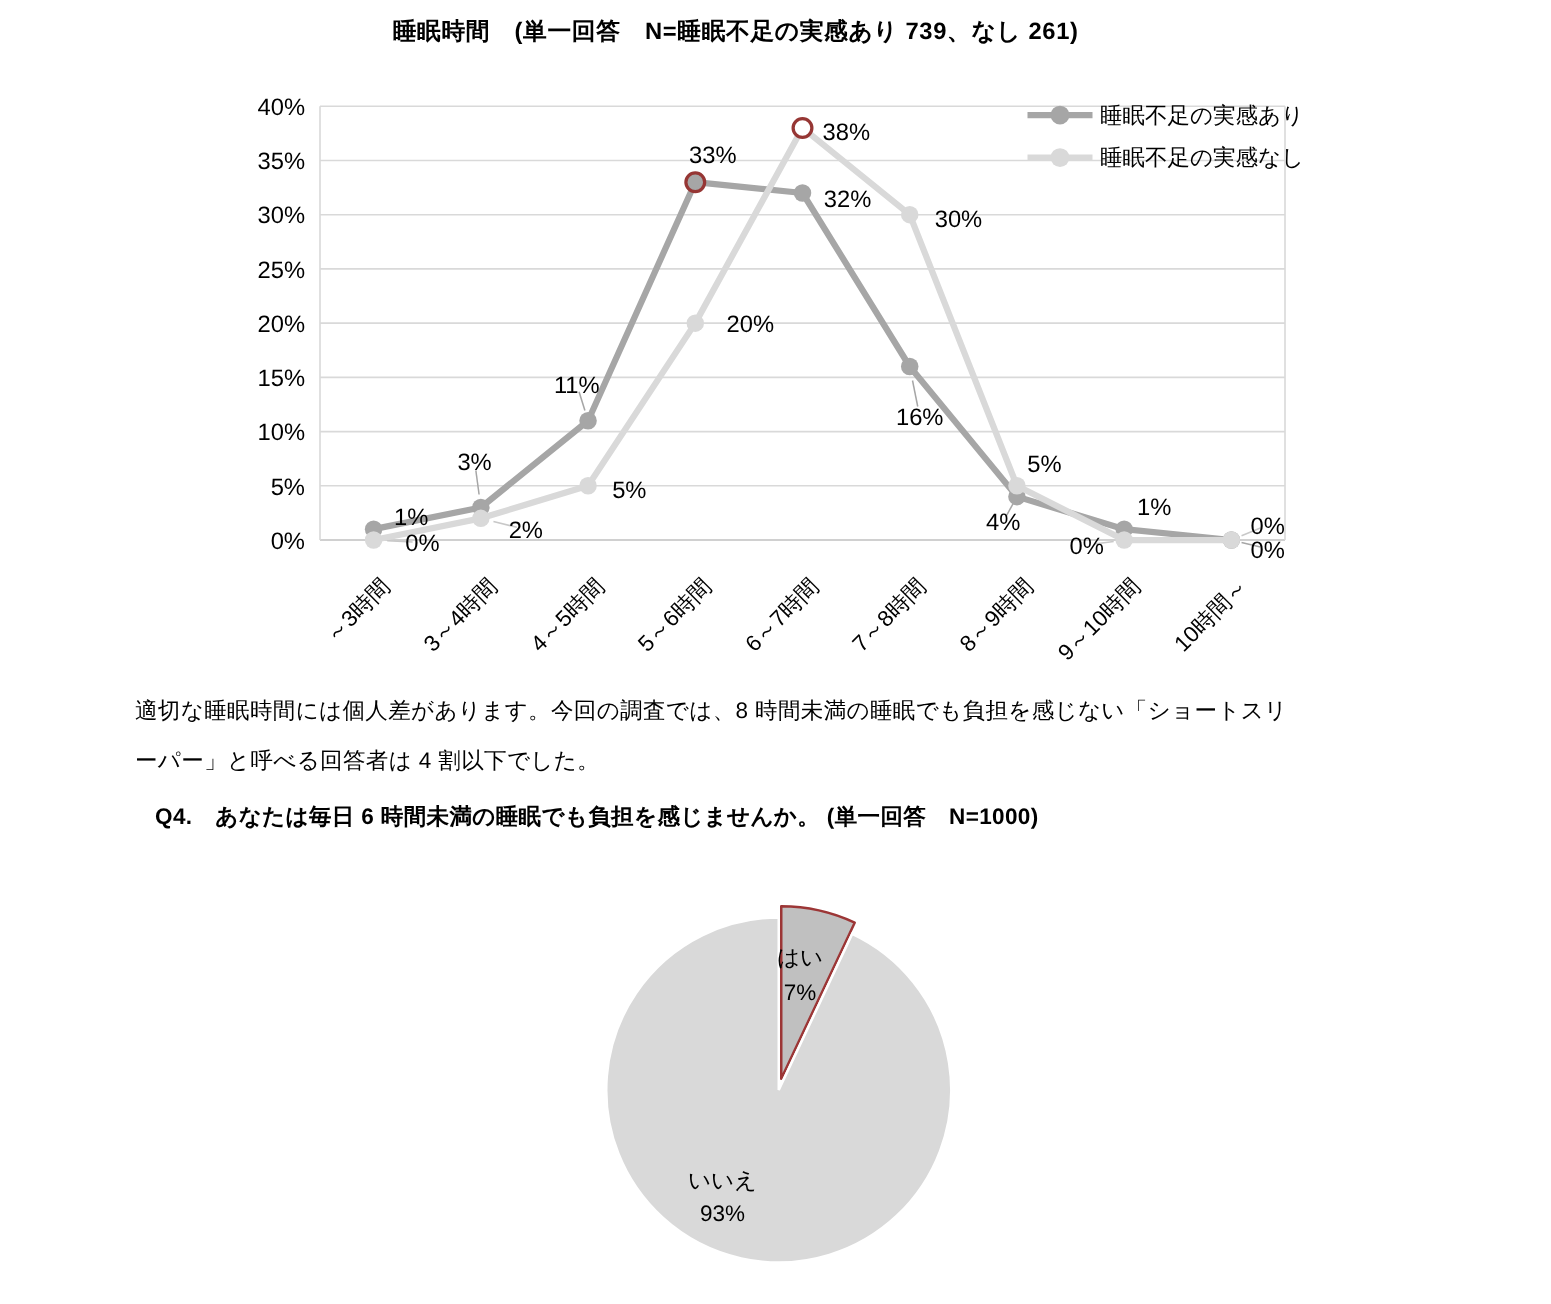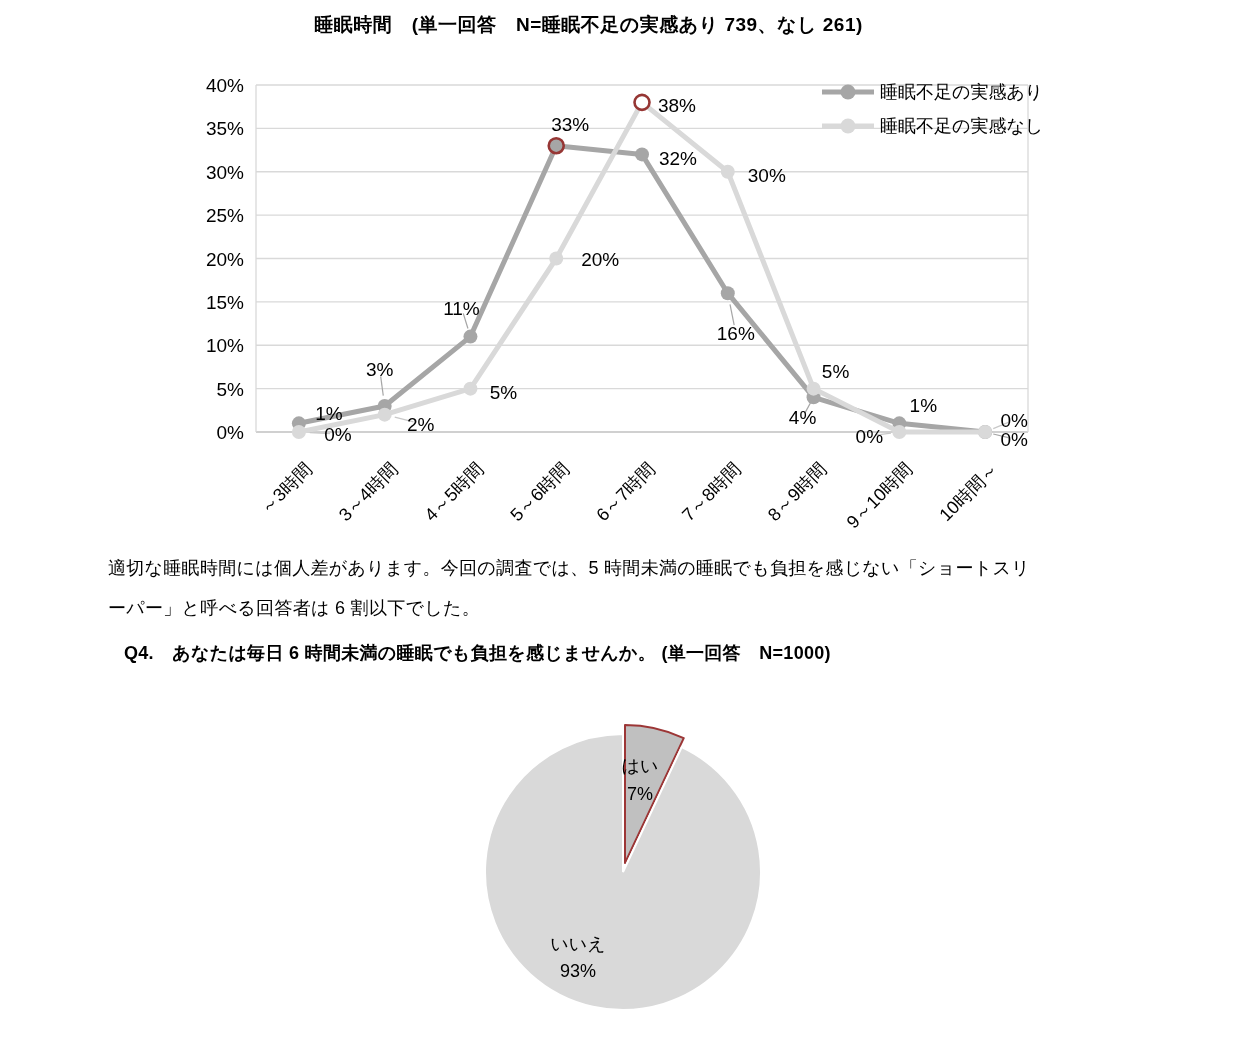--- a/index.html
+++ b/index.html
@@ -116,22 +116,22 @@
       <text x="1014.1111111111111" y="427" text-anchor="middle" class="dlabel">0%</text>
       <line x1="822" y1="92" x2="874" y2="92" stroke="#a6a6a6" stroke-width="5"></line>
       <circle cx="848" cy="92" r="7.5" fill="#a6a6a6"></circle>
       <text x="880" y="98" class="legend-label">睡眠不足の実感あり</text>
       <line x1="822" y1="126" x2="874" y2="126" stroke="#d9d9d9" stroke-width="5"></line>
       <circle cx="848" cy="126" r="7.5" fill="#d9d9d9"></circle>
       <text x="880" y="132" class="legend-label">睡眠不足の実感なし</text>
     </svg>
 
   <div id="paragraph">
-    <div>適切な睡眠時間には個人差があります。今回の調査では、5 時間未満の睡眠でも負担を感じない「ショートスリ</div>
-    <div>ーパー」と呼べる回答者は 6 割以下でした。</div>
+    <div>適切な睡眠時間には個人差があります。今回の調査では、8 時間未満の睡眠でも負担を感じない「ショートスリ</div>
+    <div>ーパー」と呼べる回答者は 4 割以下でした。</div>
   </div>
 
   <div id="q4-line">Q4.　あなたは毎日 6 時間未満の睡眠でも負担を感じませんか。 (単一回答　N=1000)</div>
 
   <svg id="pie-chart-svg" viewBox="0 690 1241 353" xmlns="http://www.w3.org/2000/svg">
       <path d="M 623 872 L 623 734 A 138 138 0 0 1 681.7450553288891 747.1279916298062 Z" fill="#c0c0c0" stroke="#9c3636" stroke-width="2" stroke-linejoin="round" transform="translate(2 -9)"></path>
       <path d="M 623 872 L 681.75754223598 747.1338667596893 A 138 138 0 1 1 622.9862000000231 734.00000069 Z" fill="#d9d9d9" stroke="#ffffff" stroke-width="2"></path>
       <text x="640" y="772" text-anchor="middle" class="pie-label">はい</text>
       <text x="640" y="800" text-anchor="middle" class="pie-label">7%</text>
       <text x="578" y="950" text-anchor="middle" class="pie-label">いいえ</text>

